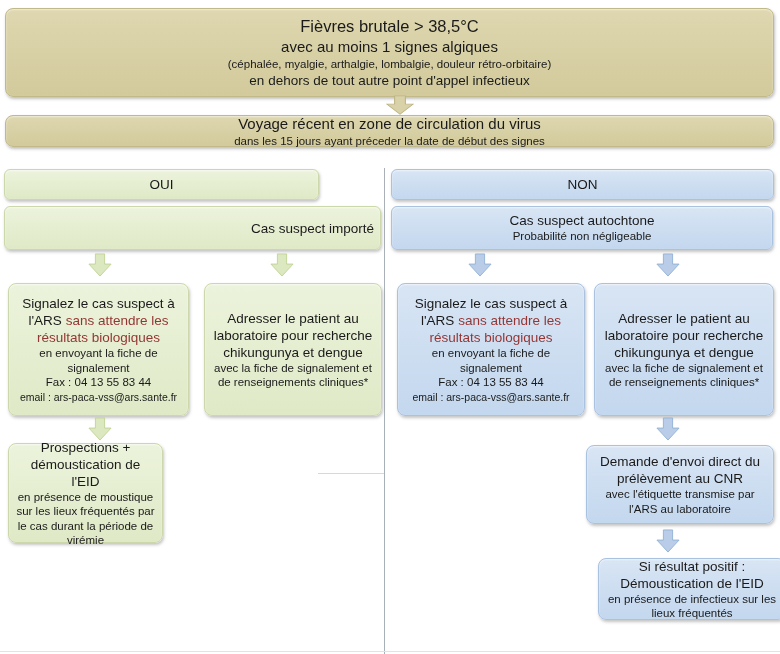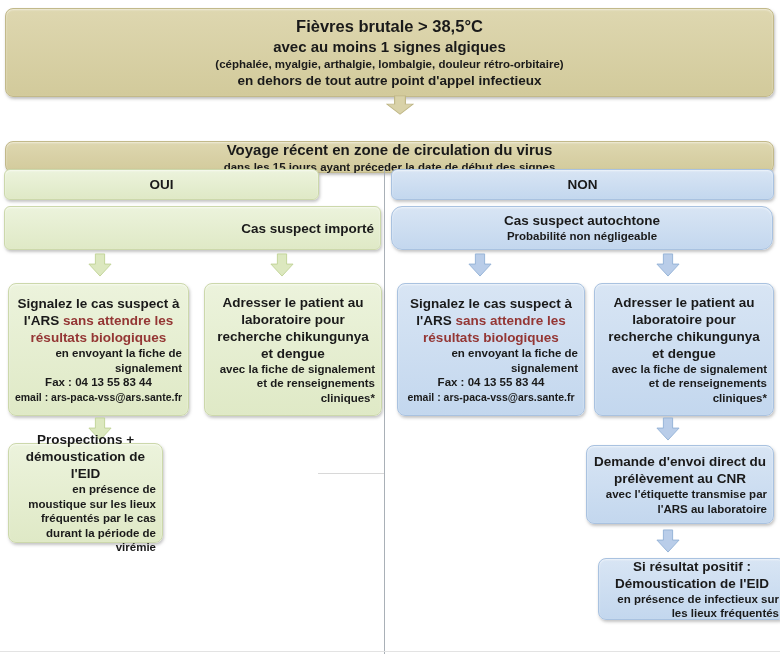--- a/index.html
+++ b/index.html
@@ -1,31 +1,31 @@
 <!DOCTYPE html>
 <html><head>
 <meta charset="utf-8">
 <style>
   html,body{margin:0;padding:0;background:#ffffff;}
   body{width:780px;height:654px;position:relative;overflow:hidden;
        font-family:"Liberation Sans","DejaVu Sans",sans-serif;}
   .bx{position:absolute;box-sizing:border-box;display:flex;flex-direction:column;
       justify-content:center;align-items:center;text-align:center;
-      font-weight:bold;color:#1a1a1a;border-radius:8px;padding:2px 6px;}
+      font-weight:normal;color:#1a1a1a;border-radius:8px;padding:2px 6px;}
   .tan{background:linear-gradient(#ded7b0,#d2ca9b);border:1px solid #c2b98a;
        box-shadow:1px 2px 3px rgba(130,130,130,.5), inset 0 1px 2px rgba(255,255,255,.55);}
   .green{background:linear-gradient(#ecf3dc,#dfe9c6);border:1px solid #ccd8ab;
        box-shadow:1px 2px 3px rgba(140,140,140,.5), inset 0 1px 2px rgba(255,255,255,.6);}
   .blue{background:linear-gradient(#d8e5f4,#c3d7ee);border:1px solid #a9c2e0;
        box-shadow:1px 2px 3px rgba(140,140,140,.5), inset 0 1px 2px rgba(255,255,255,.6);}
   .bar{border-radius:6px;}
   .t16{font-size:16.5px;line-height:21px;}
   .t15{font-size:15px;line-height:20px;}
   .t13{font-size:13.5px;line-height:17px;}
-  .t11{font-size:11.5px;line-height:14.5px;text-align:right;}
+  .t11{font-size:11.5px;line-height:14.5px;}
   .t10{font-size:10.5px;line-height:14px;}
   .nowrap{white-space:nowrap;}
   .red{color:#943634;}
   .arrow{position:absolute;}
   .arr-tan polygon{fill:#d9d2a8;stroke:#bdb483;stroke-width:1;}
   .arr-green polygon{fill:#dce8bf;stroke:#c0d296;stroke-width:1;}
   .arr-blue polygon{fill:#b9cde9;stroke:#93b1d6;stroke-width:1;}
   .vline{position:absolute;left:384px;top:168px;width:1px;height:486px;background:#a9b0b7;}
   .tick{position:absolute;left:318px;top:473px;width:66px;height:1px;background:#d8d8d8;}
   .baseline{position:absolute;left:0;top:651px;width:780px;height:1px;background:#e3e3e3;}
@@ -37,40 +37,40 @@
   <div class="t16">Fièvres brutale &gt; 38,5°C</div>
   <div class="t15">avec au moins 1 signes algiques</div>
   <div class="t11">(céphalée, myalgie, arthalgie, lombalgie,  douleur rétro-orbitaire)</div>
   <div class="t13">en dehors de tout autre point d'appel infectieux</div>
 </div>
 
 <svg class="arrow arr-tan" style="left:386px;top:95px;" width="28" height="20" viewBox="0 0 26 26" preserveAspectRatio="none">
   <polygon points="8,1 18,1 18,12 25,12 13,25 1,12 8,12"></polygon>
   </svg>
 
-<div class="bx tan" style="left:5px;top:115px;width:769px;height:32px;margin-top:26px;">
+<div class="bx tan" style="left:5px;top:115px;width:769px;height:32px;">
   <div class="t15">Voyage récent en zone de circulation du virus</div>
   <div class="t11">dans les 15 jours ayant préceder la date de début des signes</div>
 </div>
 
 <div class="vline"></div>
 <div class="tick"></div>
 <div class="baseline"></div>
 
 <div class="bx green bar t13" style="left:4px;top:169px;width:315px;height:31px;">
   <div>OUI</div>
 </div>
 <div class="bx blue bar t13" style="left:391px;top:169px;width:383px;height:31px;">
   <div>NON</div>
 </div>
 
 <div class="bx green bar" style="left:4px;top:206px;width:377px;height:44px;align-items:flex-end;">
   <div class="t13">Cas suspect importé</div>
 </div>
-<div class="bx blue bar" style="left:391px;top:206px;width:382px;height:44px;border-radius:11px;">
+<div class="bx blue bar" style="left:391px;top:206px;width:382px;height:44px;">
   <div class="t13">Cas suspect autochtone</div>
   <div class="t11">Probabilité  non négligeable</div>
 </div>
 
 <svg class="arrow arr-green" style="left:88px;top:252px;" width="24" height="26" viewBox="0 0 26 26">
     <polygon points="8,1 18,1 18,12 25,12 13,25 1,12 8,12"></polygon>
   </svg>
 <svg class="arrow arr-green" style="left:270px;top:252px;" width="24" height="26" viewBox="0 0 26 26">
     <polygon points="8,1 18,1 18,12 25,12 13,25 1,12 8,12"></polygon>
   </svg>

